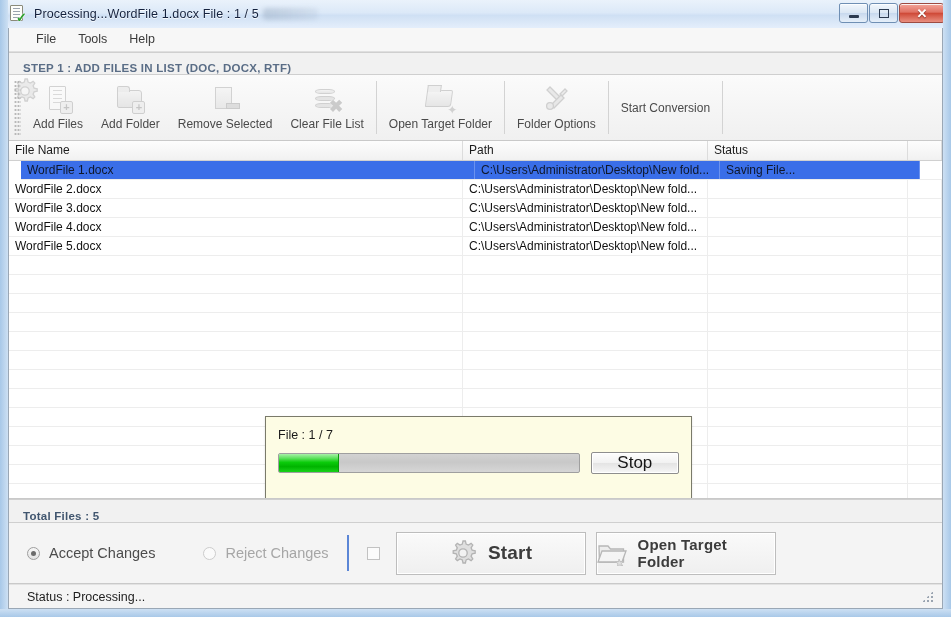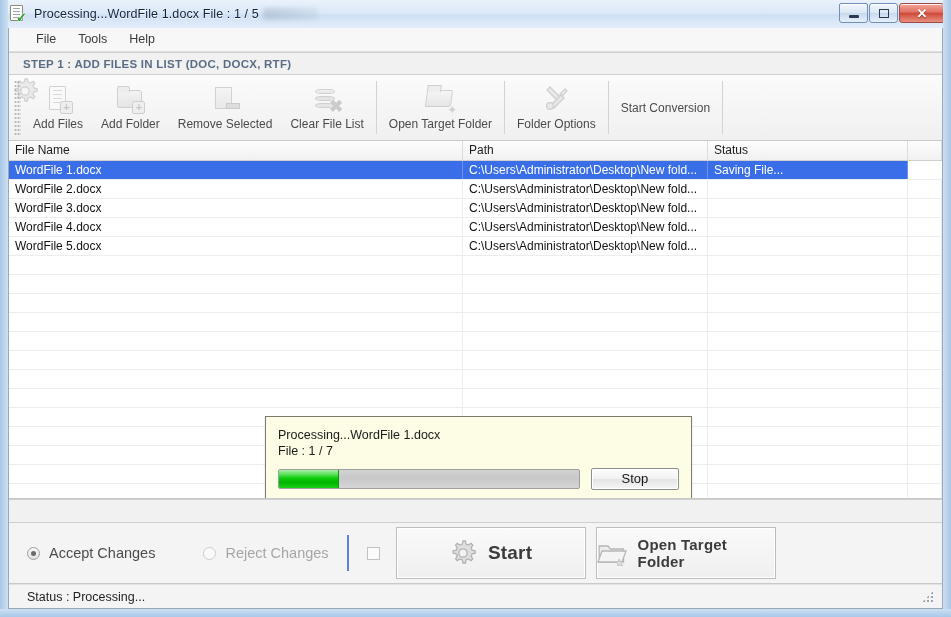--- a/index.html
+++ b/index.html
@@ -112,21 +112,21 @@
     font-size: 12.5px; color: #3b3b3b;
     padding: 3px 9px; cursor: default;
   }
 
   
   .step-header {
     height: 24px;
     background: #f1f1f1;
     border-top: 1px solid #cfcfcf;
     border-bottom: 1px solid #cfcfcf;
-    display: flex; align-items: center; justify-content: space-between;
+    display: flex; align-items: flex-end; justify-content: space-between;
     padding: 0 12px 0 14px;
     font-size: 11.5px; font-weight: bold;
     color: #5a6d86; letter-spacing: 0.25px;
   }
   .step-header .total {
     color: #41566f; font-weight: bold; font-size: 11.5px; margin-top: 32px;
   }
 
   
   .toolbar {
@@ -240,21 +240,21 @@
   .col-name { width: 454px; }
   .col-path { width: 245px; }
   .col-status { width: 200px; }
   .col-extra { flex: 1 1 auto; }
 
   .grid-rows { position: relative; }
   .row {
     display: flex; height: 19px; font-size: 12px; color: #111;
     border-bottom: 1px solid #ededed;
   }
-  .row.sel { background: #3a6ee8; color: #ffffff; }
+  .row.sel { background: #3a6ee8; color: #0f172a; margin-left: 12px; }
   .row.sel .cell { border-right-color: rgba(255,255,255,0.25); }
   .row.sel .cell.col-extra { background: #ffffff; }
   .cell {
     display: flex; align-items: center;
     padding-left: 6px;
     border-right: 1px solid #ededed;
     overflow: hidden; white-space: nowrap;
   }
   .row.empty .cell { color: transparent; }
 
@@ -286,21 +286,21 @@
   .progress-fill {
     height: 100%;
     background: linear-gradient(to bottom, #a8f0a8 0%, #62e262 22%, #0bcc0b 46%, #00b400 70%, #19d219 100%);
     border-right: 1px solid #0a9a0a;
   }
   .stop-btn {
     width: 91px; height: 22px;
     border: 1px solid #8e8e8e;
     border-radius: 2px;
     background: linear-gradient(to bottom,#fdfdfd 0%,#f2f2f2 48%,#e4e4e4 52%,#f6f6f6 100%);
-    font-size: 13px; color: #161616;
+    font-size: 17px; color: #161616;
     display: flex; align-items: center; justify-content: center;
     box-shadow: inset 0 0 0 1px #ffffff;
     cursor: default;
   }
 
   
   .cmd-panel {
     height: 62px;
     background: #f4f4f4;
     display: flex; align-items: center;
@@ -326,21 +326,21 @@
   .radio.dim { border-color: #cccccc; background: #fafafa; }
   .opt.dim { color: #a6a6a6; }
   .checkbox {
     width: 13px; height: 13px; flex: 0 0 auto;
     background: #fbfbfb; border: 1px solid #c2c2c2;
   }
   .vsep-blue {
     width: 2px; height: 36px; background: #5b86d6; margin: 0 18px;
   }
   .big-btn {
-    height: 52px;
+    height: 43px;
     border: 1px solid #bdbdbd;
     background: linear-gradient(to bottom,#fafafa,#efefef);
     display: flex; align-items: center; justify-content: center;
     gap: 11px; cursor: default;
     box-shadow: inset 0 0 0 1px #ffffff;
   }
   .big-btn .blabel {
     font-size: 19px; font-weight: bold; color: #3c3c3c;
     letter-spacing: 0.2px;
   }
@@ -598,21 +598,20 @@
           </div>
           <div class="row empty">
             <div class="cell col-name"></div>
             <div class="cell col-path"></div>
             <div class="cell col-status"></div>
             <div class="cell col-extra"></div>
           </div>
         </div>
 
       <div class="dialog">
-        <div class="dlg-line">Processing...WordFile 1.docx</div>
         <div class="dlg-line">File : 1 / 7</div>
         <div class="dlg-row">
           <div class="progress">
             <div class="progress-fill" id="progress-fill" style="width: 20%;"></div>
           </div>
           <div class="stop-btn">
             <span>Stop</span>
           </div>
         </div>
       </div>

